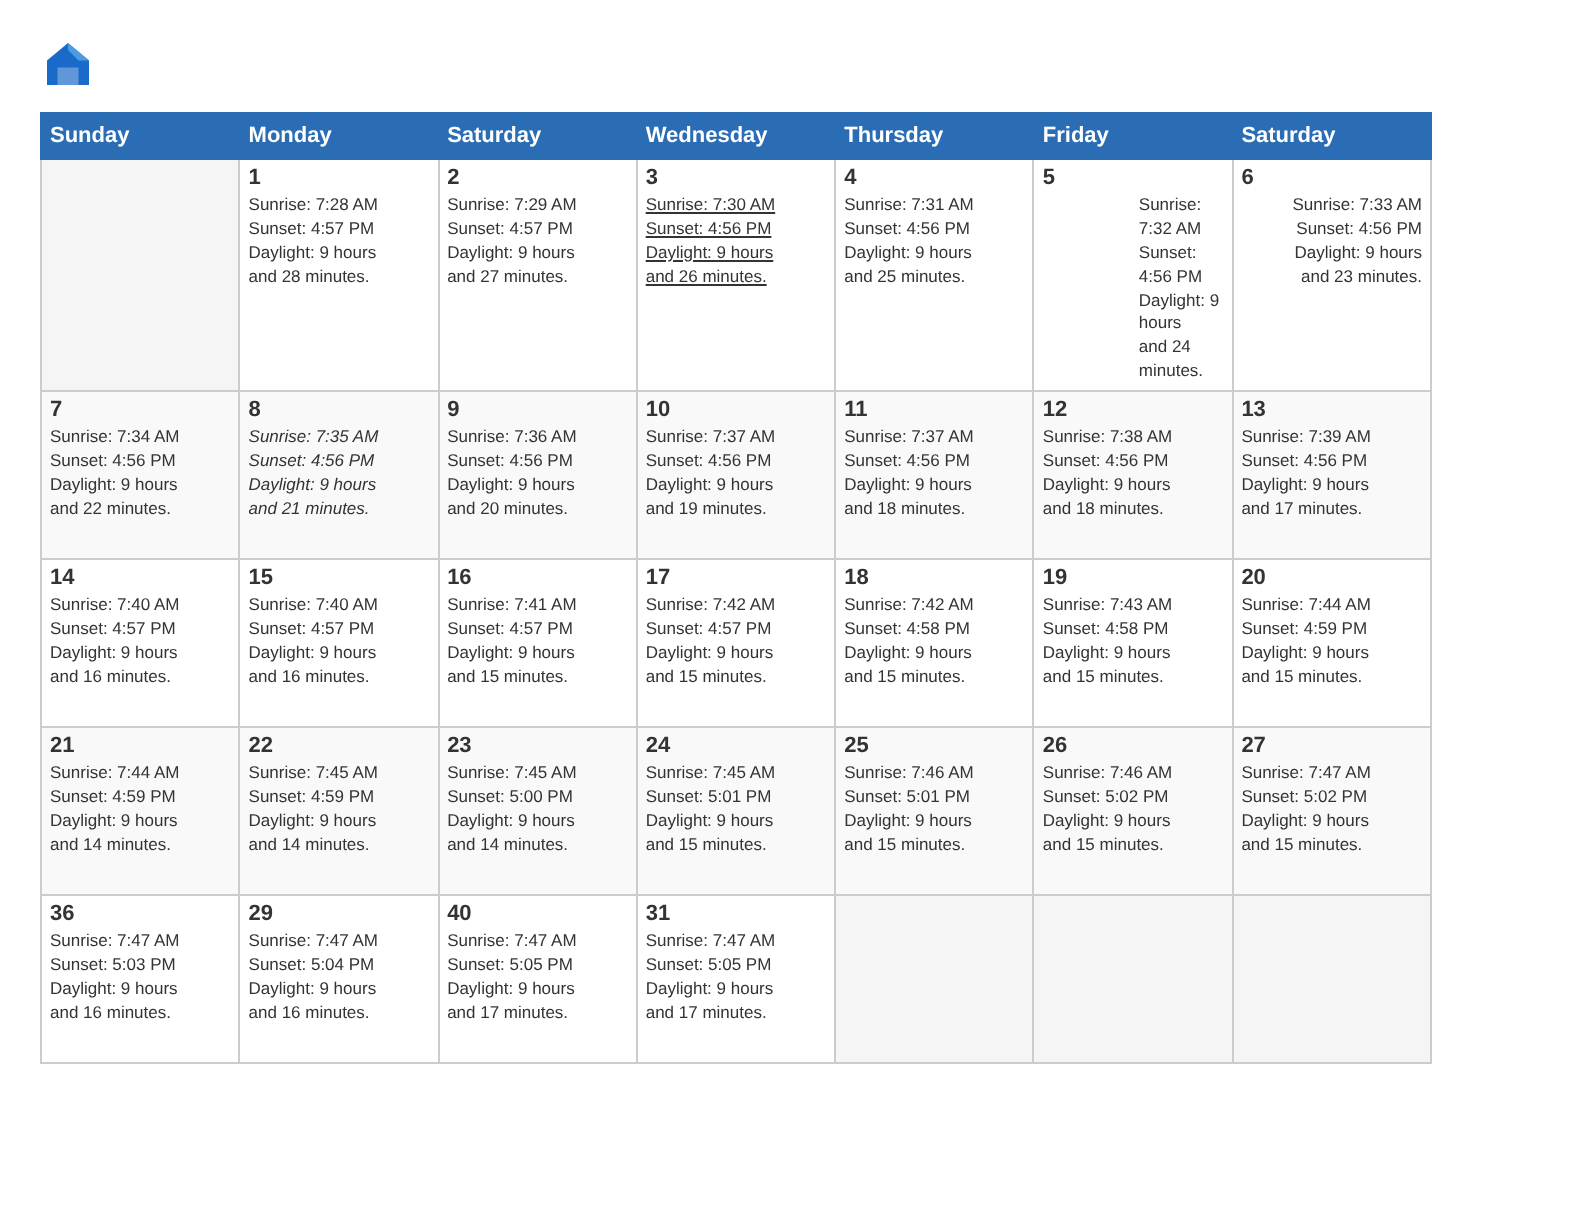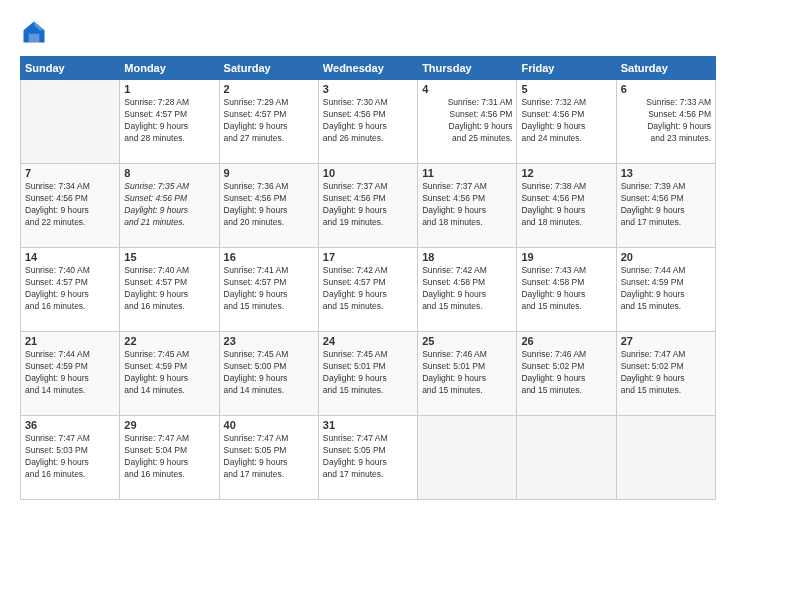--- a/index.html
+++ b/index.html
@@ -147,35 +147,35 @@
           </td>
           <td>
             <div class="day-number">2</div>
             <div class="day-info" style="white-space: pre-line;">Sunrise: 7:29 AM
 Sunset: 4:57 PM
 Daylight: 9 hours
 and 27 minutes.</div>
           </td>
           <td>
             <div class="day-number">3</div>
-            <div class="day-info" style="white-space: pre-line;">Sunrise: 7:30 AM
+            <div class="day-info" style="white-space: pre-line; text-decoration: underline;">Sunrise: 7:30 AM
 Sunset: 4:56 PM
 Daylight: 9 hours
 and 26 minutes.</div>
           </td>
           <td>
             <div class="day-number">4</div>
-            <div class="day-info" style="white-space: pre-line; text-align: right;">Sunrise: 7:31 AM
+            <div class="day-info" style="white-space: pre-line;">Sunrise: 7:31 AM
 Sunset: 4:56 PM
 Daylight: 9 hours
 and 25 minutes.</div>
           </td>
           <td>
             <div class="day-number">5</div>
-            <div class="day-info" style="white-space: pre-line;">Sunrise: 7:32 AM
+            <div class="day-info" style="white-space: pre-line; margin-left: 48px;">Sunrise: 7:32 AM
 Sunset: 4:56 PM
 Daylight: 9 hours
 and 24 minutes.</div>
           </td>
           <td>
             <div class="day-number">6</div>
             <div class="day-info" style="white-space: pre-line; text-align: right;">Sunrise: 7:33 AM
 Sunset: 4:56 PM
 Daylight: 9 hours
 and 23 minutes.</div>

